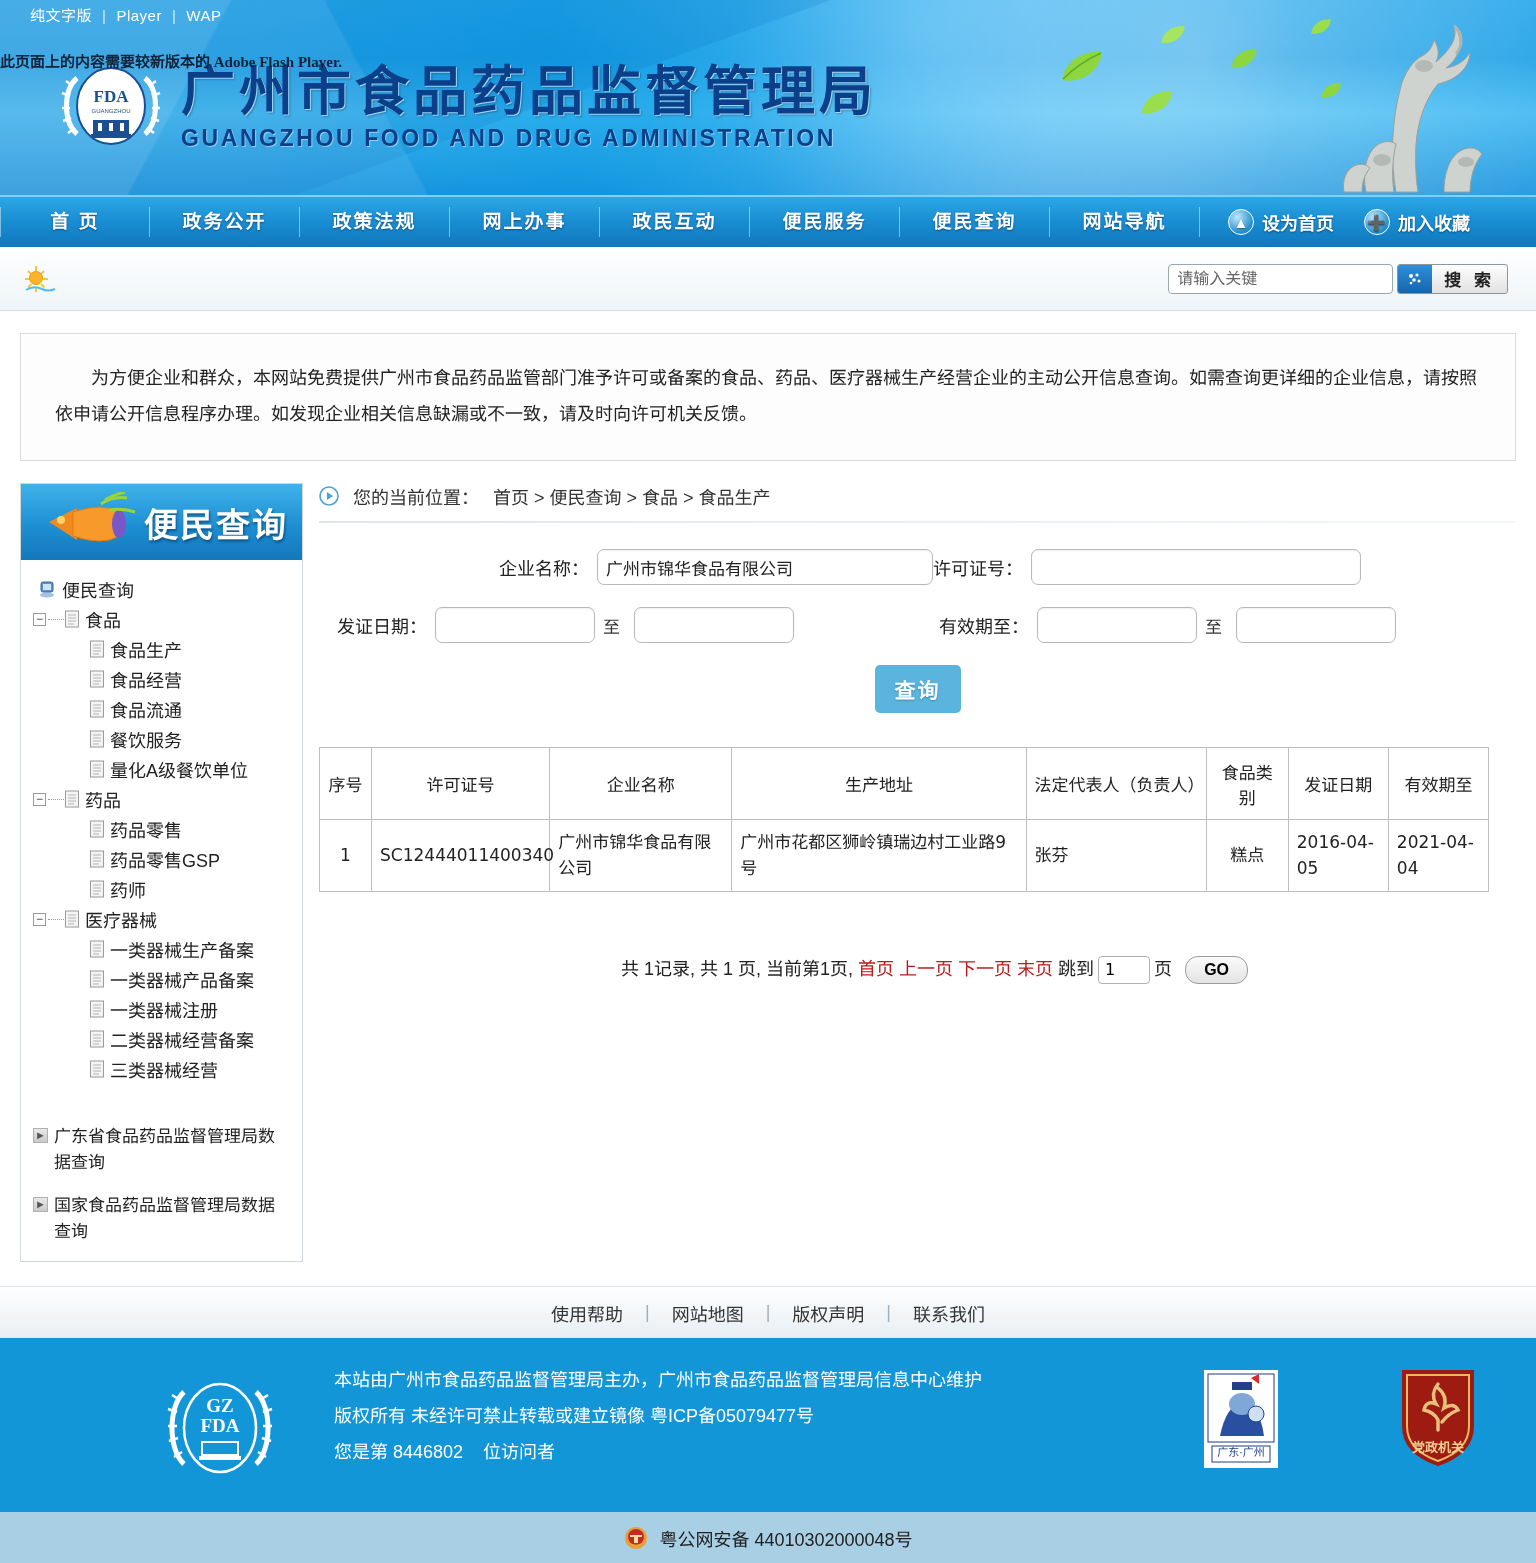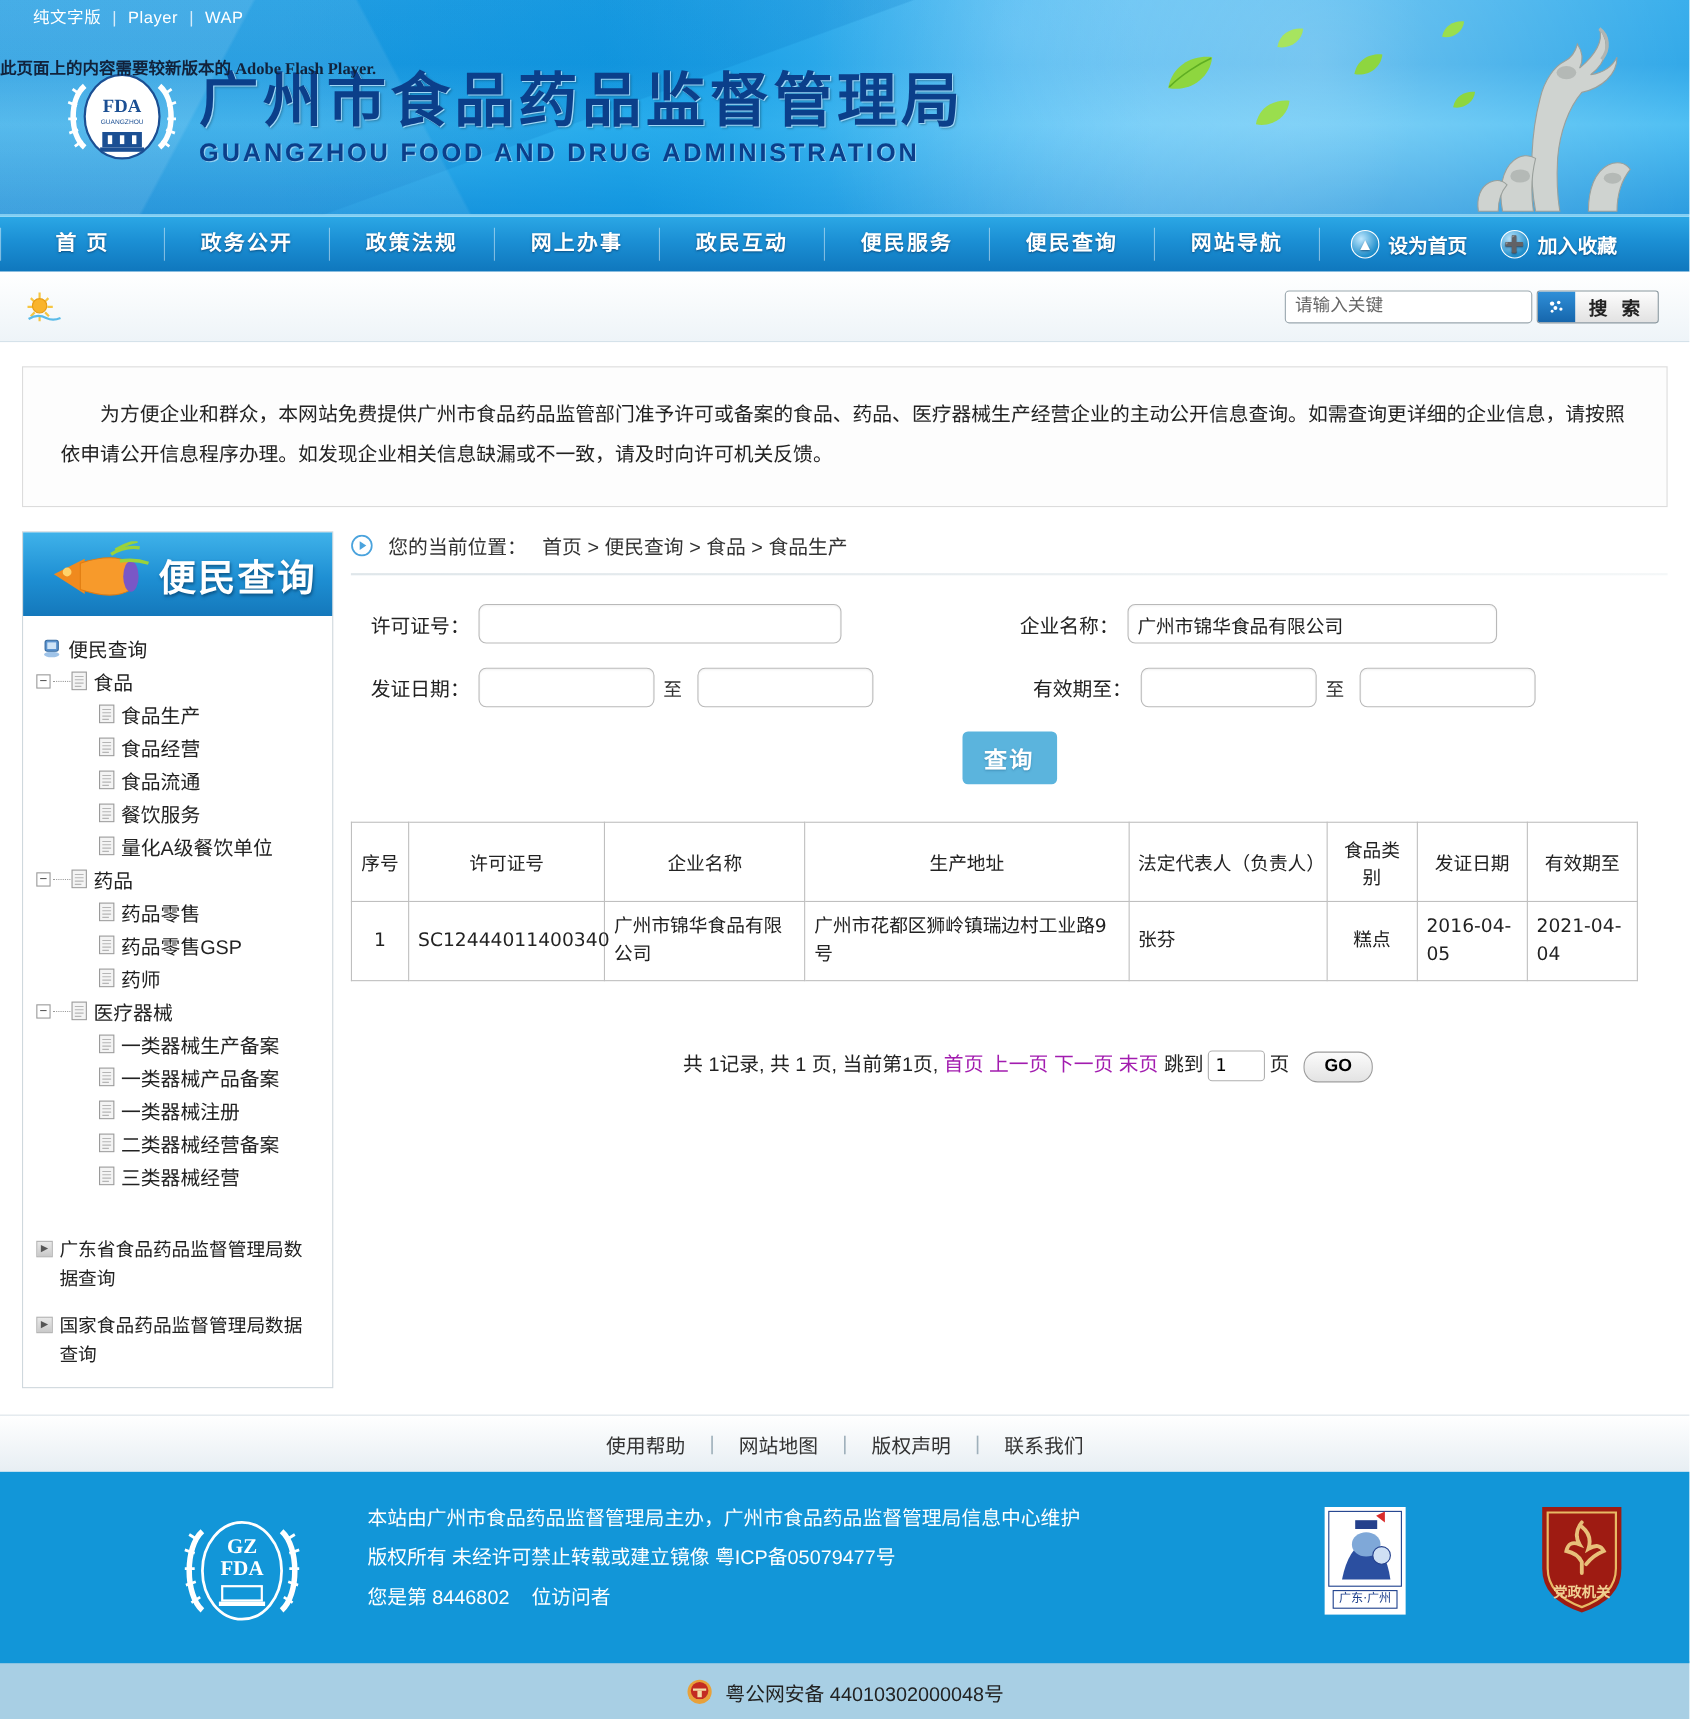--- a/index.html
+++ b/index.html
@@ -213,21 +213,21 @@
   .c-no { width: 52px; text-align: center; }
   .c-lic { width: 178px; text-align: center; }
   .c-ent { width: 182px; }
   .c-addr { width: 294px; }
   .c-rep { width: 180px; }
   .c-cat { width: 82px; text-align: center; }
   .c-issue { width: 100px; }
   .c-exp { width: 100px; }
 
   .pager { text-align: center; font-size: 18px; color: #222; margin: 16px 0 0 0; padding-left: 34px; }
-  .pager a { color: #a21caf; text-decoration: none; cursor: pointer; }
+  .pager a { color: #b91c1c; text-decoration: none; cursor: pointer; }
   .pager .pg-input {
     width: 52px; height: 28px; border: 1px solid #b0b0b0; border-radius: 4px;
     font-size: 16px; padding: 0 6px; margin: 0 4px; text-align: left;
     font-family: "DejaVu Sans", sans-serif;
   }
   .go-btn {
     border: 1px solid #9b9b9b; border-radius: 13px; background: linear-gradient(180deg,#fbfbfb,#e3e3e3);
     padding: 4px 18px; font-size: 16px; font-weight: bold; cursor: pointer; margin-left: 8px;
     font-family: "Liberation Sans", sans-serif;
     margin-top: 48px;
@@ -584,27 +584,27 @@
           <circle cx="10" cy="10" r="9" fill="#ffffff" stroke="#4aa3dd" stroke-width="1.6"></circle>
           <path d="M8 6 l6 4 l-6 4 z" fill="#4aa3dd"></path>
         </svg>
         <span>您的当前位置：</span>
         <span>首页 &gt; 便民查询 &gt; 食品 &gt; 食品生产</span>
       </div>
       <div class="crumb-line"></div>
 
       <div class="form-area">
         <div class="form-row">
+          <div class="fgroup spacer-ent">
+            <span class="flabel">企业名称：</span>
+            <input class="finput w-ent" type="text" value="广州市锦华食品有限公司" style="">
+          </div>
           <div class="fgroup">
             <span class="flabel">许可证号：</span>
             <input class="finput w-lic" type="text" value="" style="">
-          </div>
-          <div class="fgroup spacer-ent">
-            <span class="flabel">企业名称：</span>
-            <input class="finput w-ent" type="text" value="广州市锦华食品有限公司" style="">
           </div>
         </div>
         <div class="form-row">
           <div class="fgroup">
             <span class="flabel">发证日期：</span>
             <input class="finput w-date" type="text" value="" style="">
             <span class="to-lbl">至</span>
             <input class="finput w-date" type="text" value="" style="">
           </div>
           <div class="fgroup spacer-exp">

